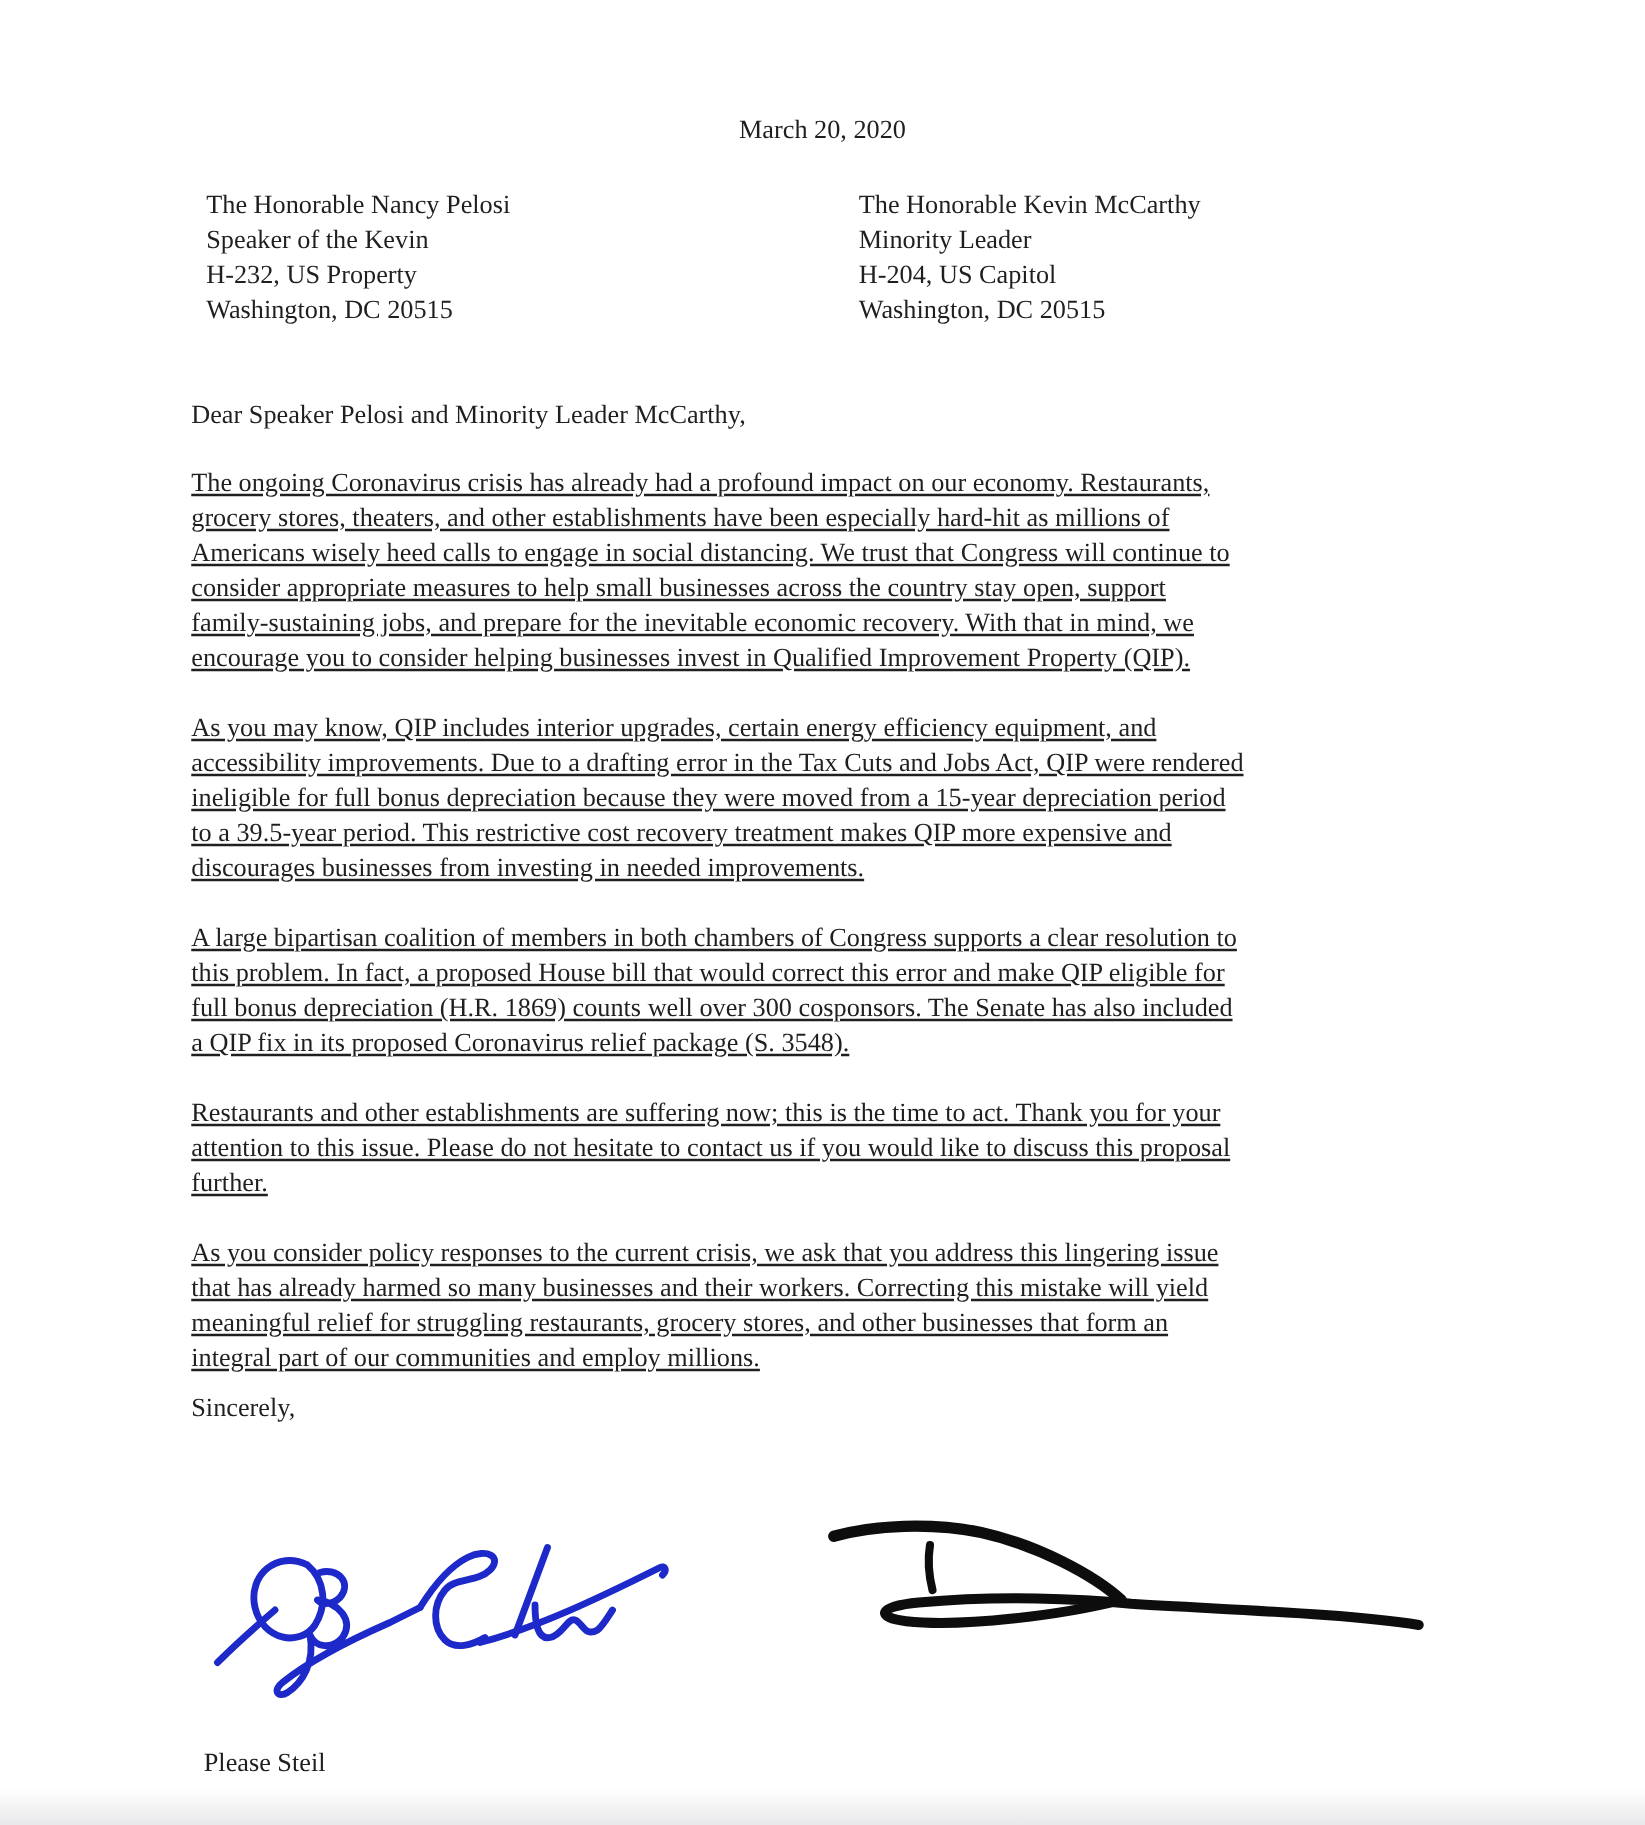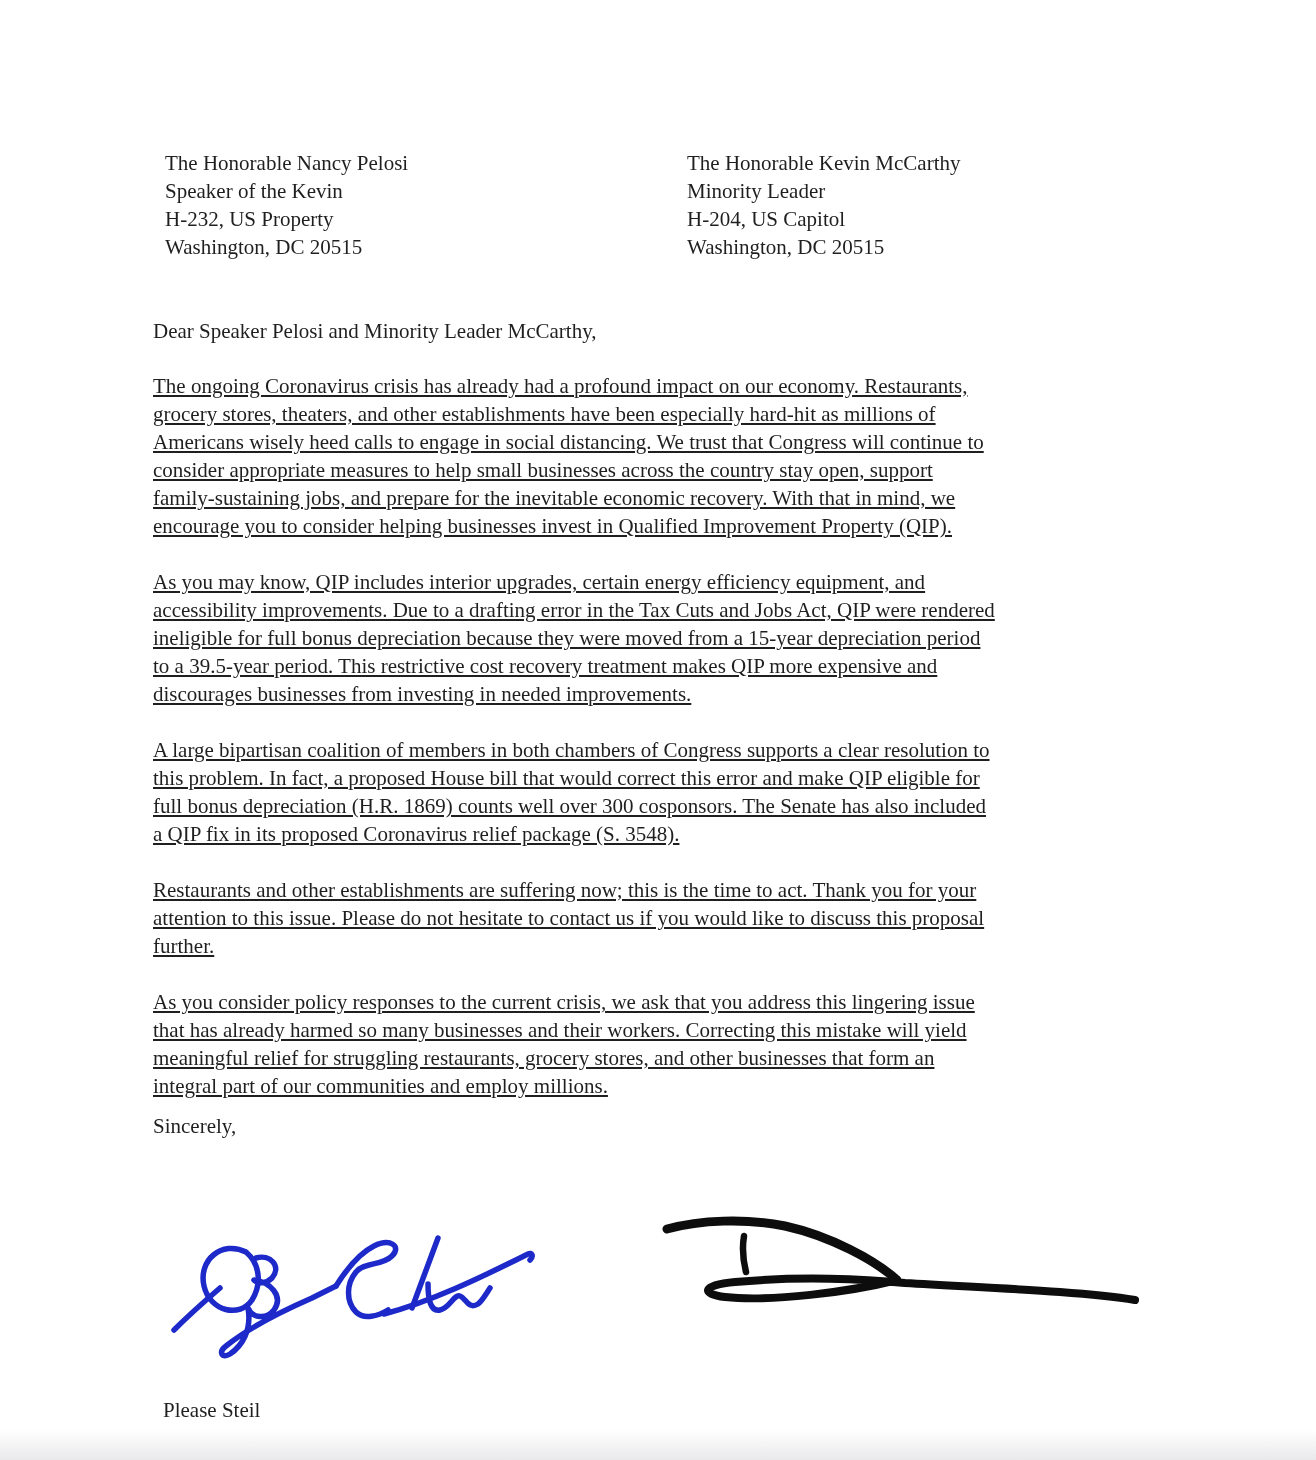--- a/index.html
+++ b/index.html
@@ -75,20 +75,21 @@
     bottom: 0;
     height: 30px;
     background: linear-gradient(180deg, #ffffff 0%, #f4f4f5 50%, #e9e9eb 100%);
   }
 </style>
 </head>
 <body>
 
 <div class="page">
 
+  <div class="txt date-line">March 20, 2020</div>
 
   <div class="txt addr left"><span>The Honorable Nancy Pelosi</span>
 <span>Speaker of the Kevin</span>
 <span>H-232, US Property</span>
 <span>Washington, DC 20515</span></div>
 
   <div class="txt addr right"><span>The Honorable Kevin McCarthy</span>
 <span>Minority Leader</span>
 <span>H-204, US Capitol</span>
 <span>Washington, DC 20515</span></div>

